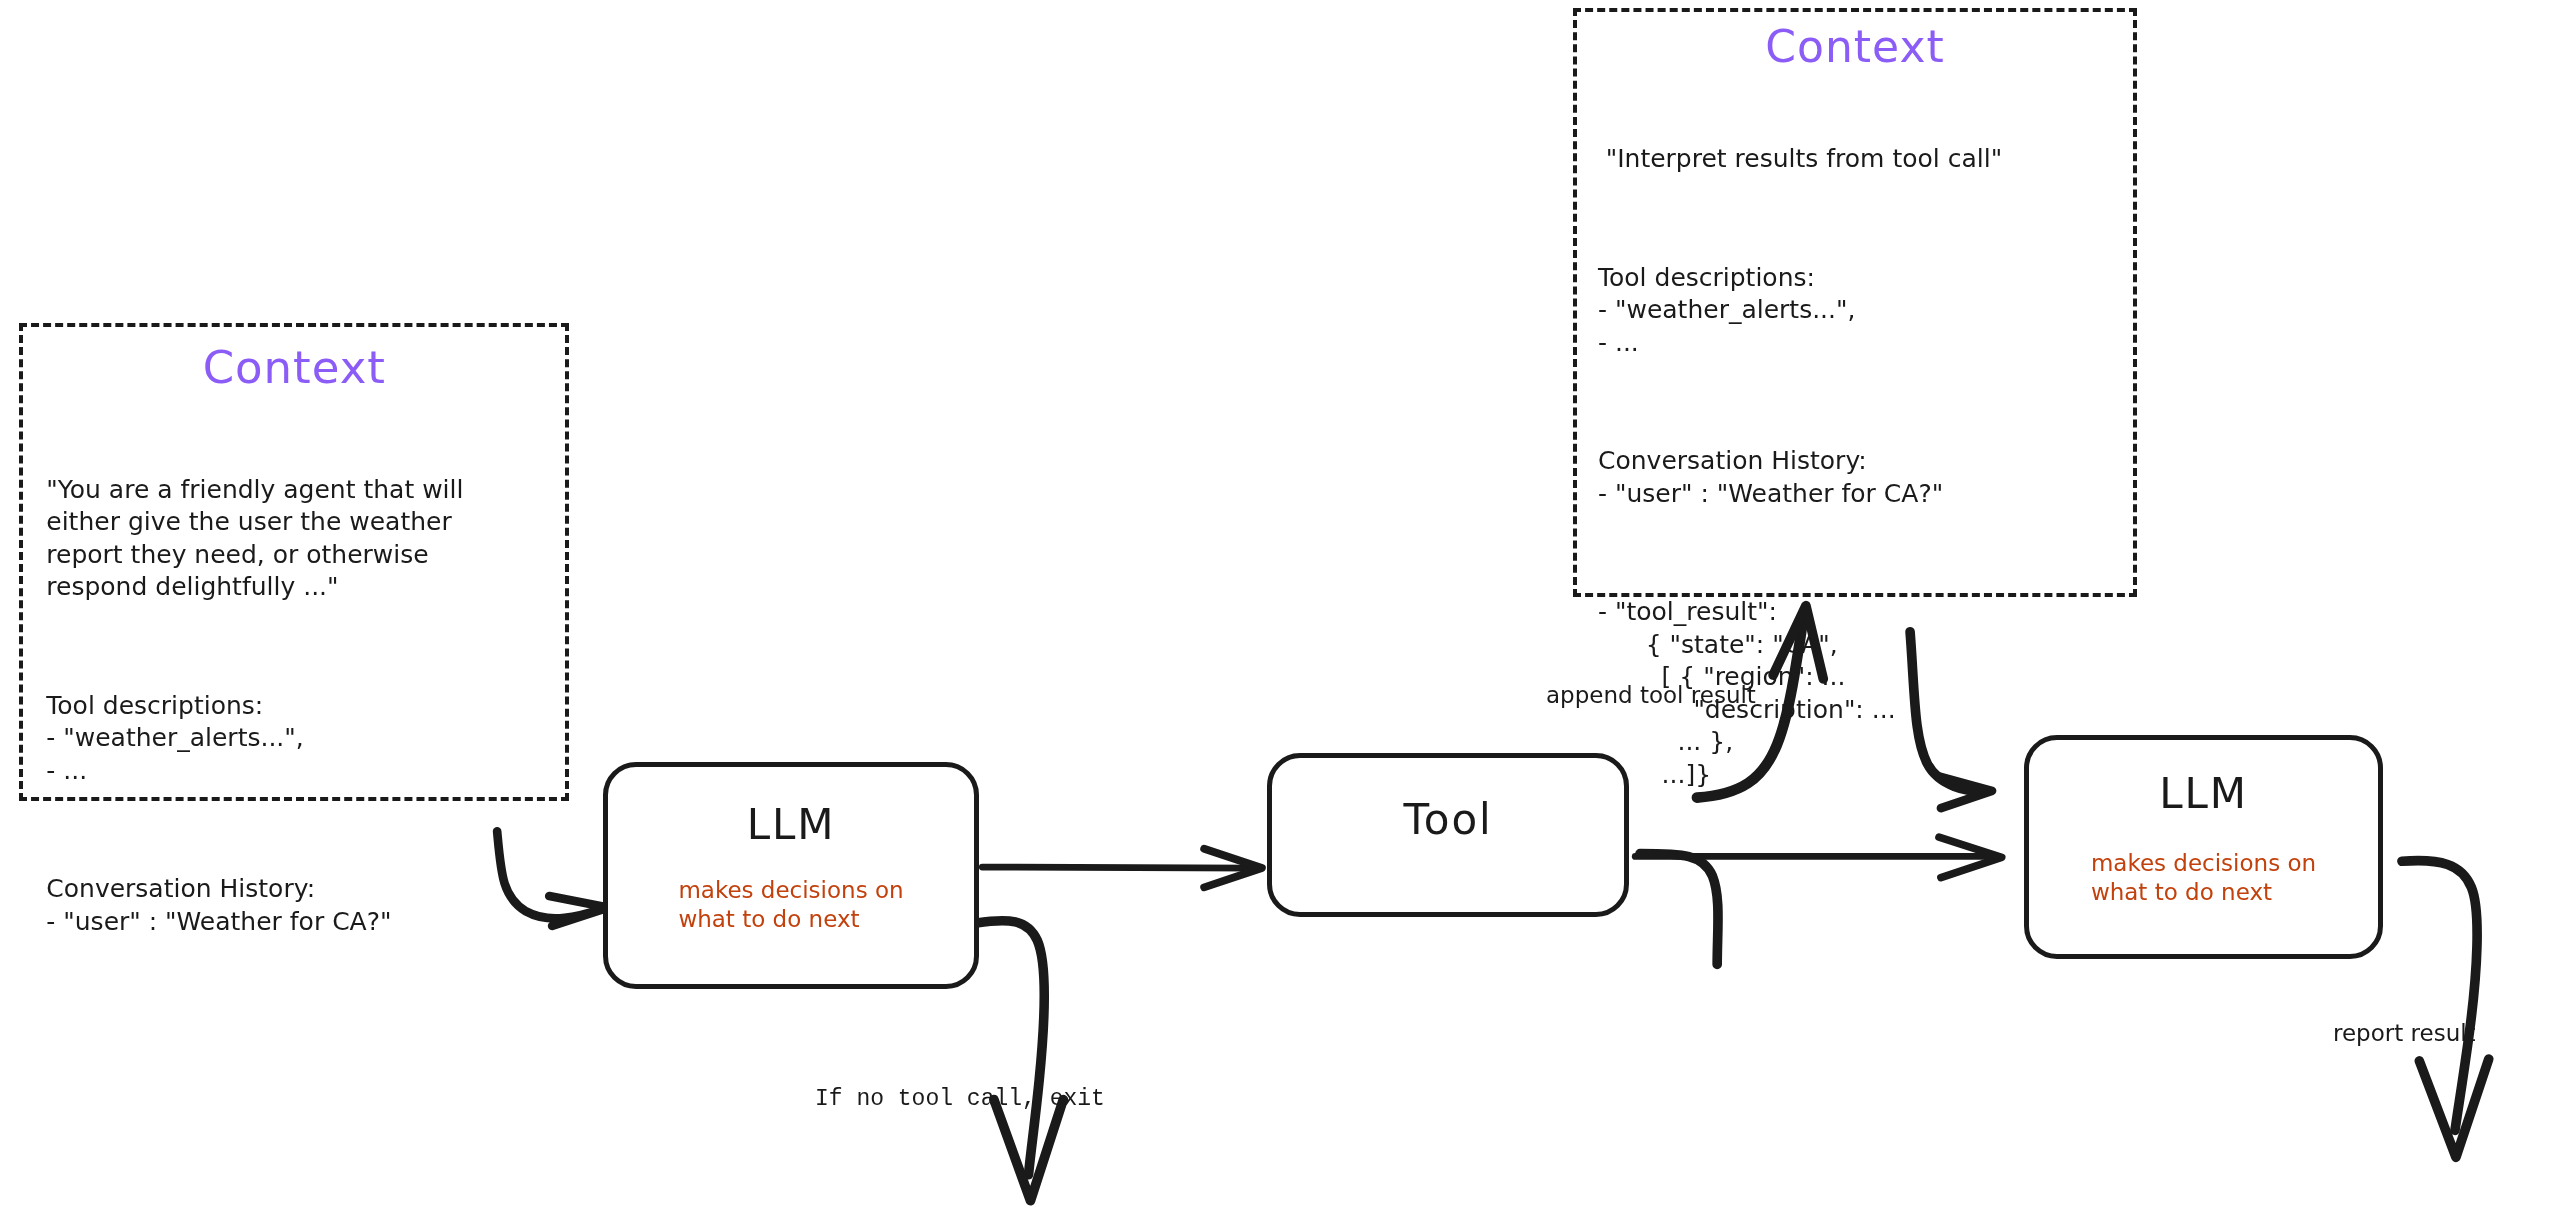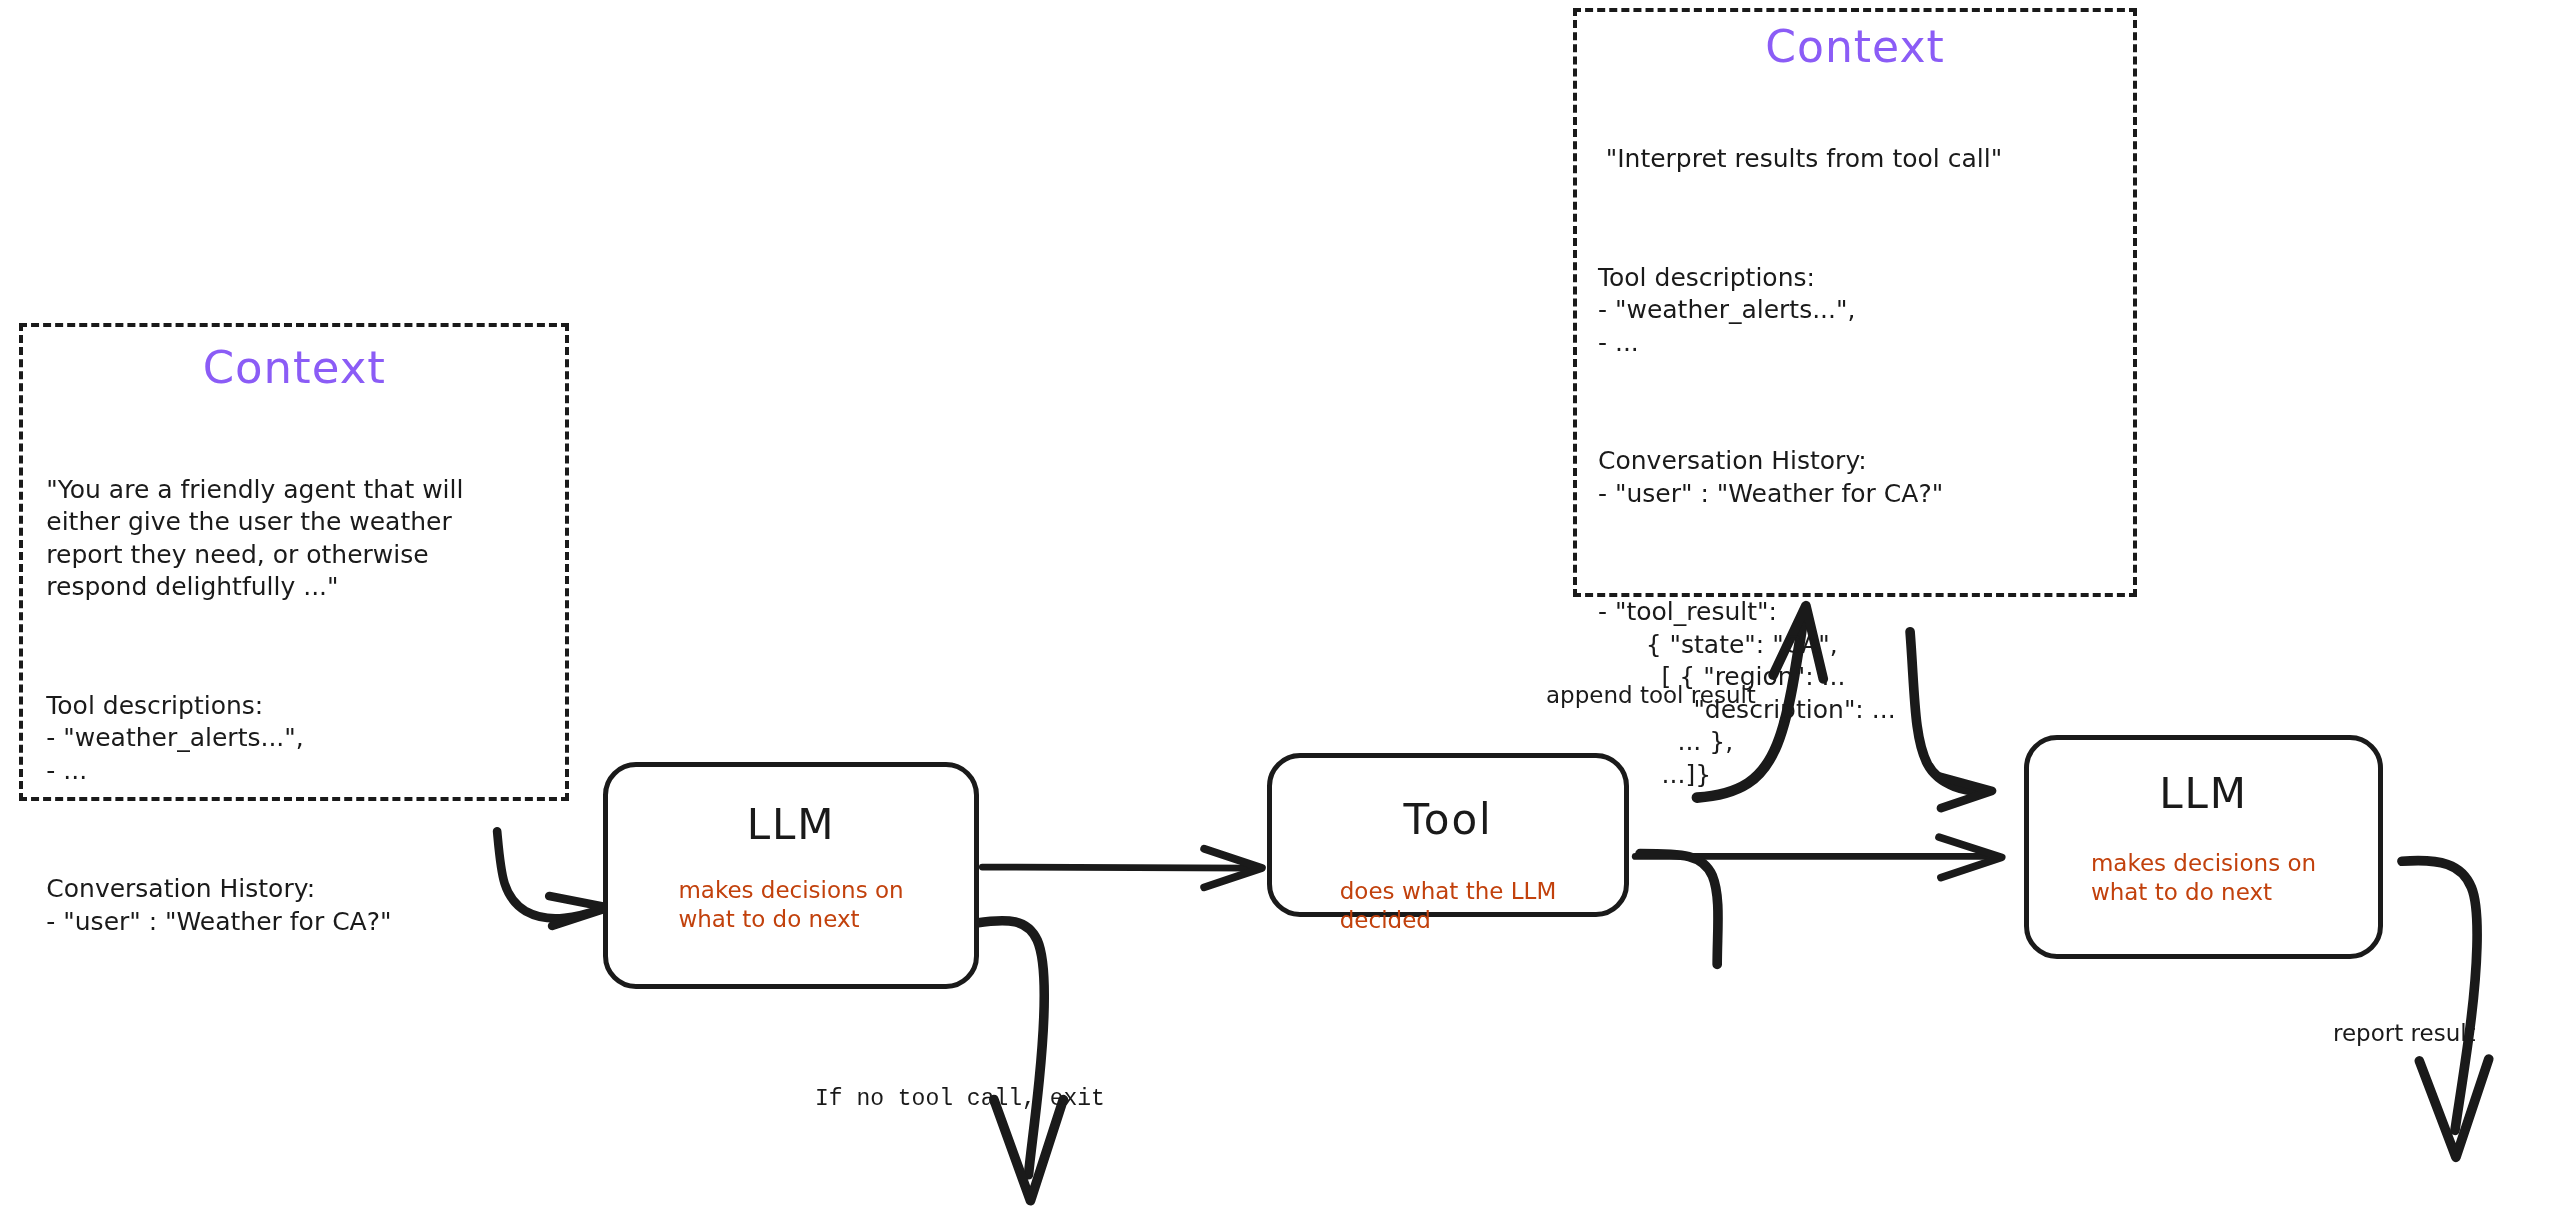--- a/index.html
+++ b/index.html
@@ -186,22 +186,20 @@
 </div>
 
 <div class="node" id="node-llm-left">
   <div class="node-title">LLM</div>
   <div class="node-sub">makes decisions on
 what to do next</div>
 </div>
 
 <div class="node" id="node-tool">
   <div class="node-title">Tool</div>
-  <div class="node-sub">does what the LLM
-decided</div>
 </div>
 
 <div class="node" id="node-llm-right">
   <div class="node-title">LLM</div>
   <div class="node-sub">makes decisions on
 what to do next</div>
 </div>
 
 <div class="edge-label" id="label-append-tool-result">append tool result</div>
 

